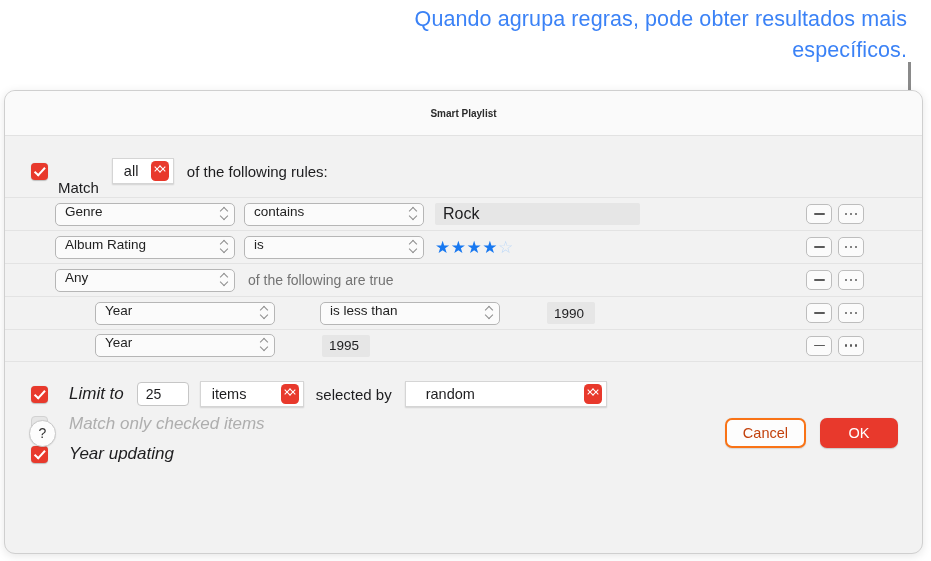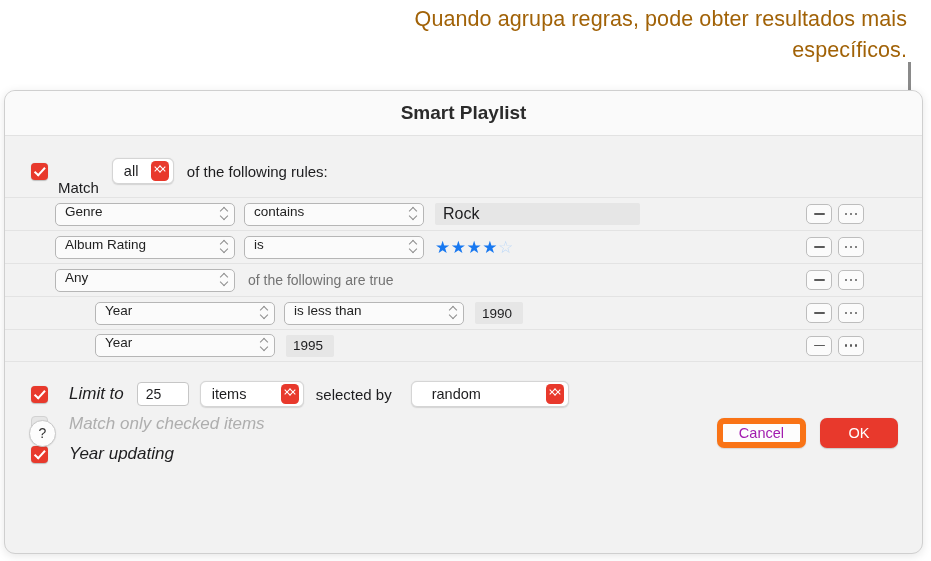--- a/index.html
+++ b/index.html
@@ -18,21 +18,21 @@
 
   
   .annotation {
     position: absolute;
     top: 4px;
     right: 24px;
     width: 520px;
     text-align: right;
     font-size: 21.5px;
     line-height: 1.42;
-    color: #a16207;
+    color: #3b82f6;
     letter-spacing: 0.1px;
   }
   .leader-vert {
     position: absolute;
     left: 908px;
     top: 62px;
     width: 3px;
     height: 252px;
     background: #8a8a8a;
   }
@@ -93,21 +93,21 @@
   }
   .titlebar {
     height: 44px;
     background: #fafafa;
     border-bottom: 1px solid #e2e2e2;
     display: flex;
     align-items: center;
     justify-content: center;
   }
   .titlebar .title {
-    font-size: 19px;
+    font-size: 10px;
     font-weight: bold;
     color: #2b2b2b;
   }
 
   .body-area {
     padding: 0;
     position: relative;
   }
 
   
@@ -161,21 +161,21 @@
     border-color: #b4b4b4;
     left: 5px;
     top: 2px;
   }
 
   
   .popup-red {
     height: 26px;
     background: #ffffff;
     border: 1px solid #d5d5d5;
-    border-radius: 6px;
+    border-radius: 0;
     display: inline-flex;
     align-items: center;
     padding: 0 4px 0 11px;
     box-sizing: border-box;
     box-shadow: 0 0.5px 1.2px rgba(0,0,0,0.13);
   }
   .popup-red .pv {
     font-size: 14.5px;
     white-space: nowrap;
     flex: 1;
@@ -212,20 +212,21 @@
     border-top: 1px solid #e3e3e3;
     padding-left: 50px;
     position: relative;
     box-sizing: border-box;
   }
   .rule-row.last {
     border-bottom: 1px solid #e3e3e3;
   }
   .rule-row.nested {
     padding-left: 90px;
+    gap: 36px;
   }
 
   
   .sel {
     height: 23px;
     background: #fbfbfb;
     border: 1px solid #b6b6b6;
     border-radius: 5px;
     display: inline-flex;
     align-items: flex-start;
@@ -360,21 +361,21 @@
     background: #ffffff;
     border: 1px solid #c6c6c6;
     border-radius: 4px;
     display: flex;
     align-items: center;
     padding-left: 8px;
     box-sizing: border-box;
     font-size: 14px;
   }
   .popup-items { width: 104px; margin-left: 11px; }
-  .popup-random { width: 158px; margin-left: 19px; padding-left: 20px; }
+  .popup-random { width: 202px; margin-left: 13px; padding-left: 20px; }
   .mid-text {
     font-size: 15px;
     margin-left: 12px;
   }
 
   
   .footer {
     position: absolute;
     left: 0;
     right: 0;
@@ -405,22 +406,22 @@
     border-radius: 7px;
     display: flex;
     align-items: center;
     justify-content: center;
     font-size: 14.5px;
     box-sizing: border-box;
     padding: 0 16px;
   }
   .btn-cancel {
     background: #fdfdfd;
-    border: 6px solid #f97316;
-    color: #a21caf;
+    border: 2px solid #f97316;
+    color: #c2410c;
     box-shadow: 0 0.5px 1.2px rgba(0,0,0,0.12);
     margin-left: 36px;
   }
   .btn-ok {
     background: #e8392c;
     color: #ffffff;
     margin-left: 14px;
     box-shadow: 0 0.5px 1.2px rgba(0,0,0,0.18);
   }
 </style>

